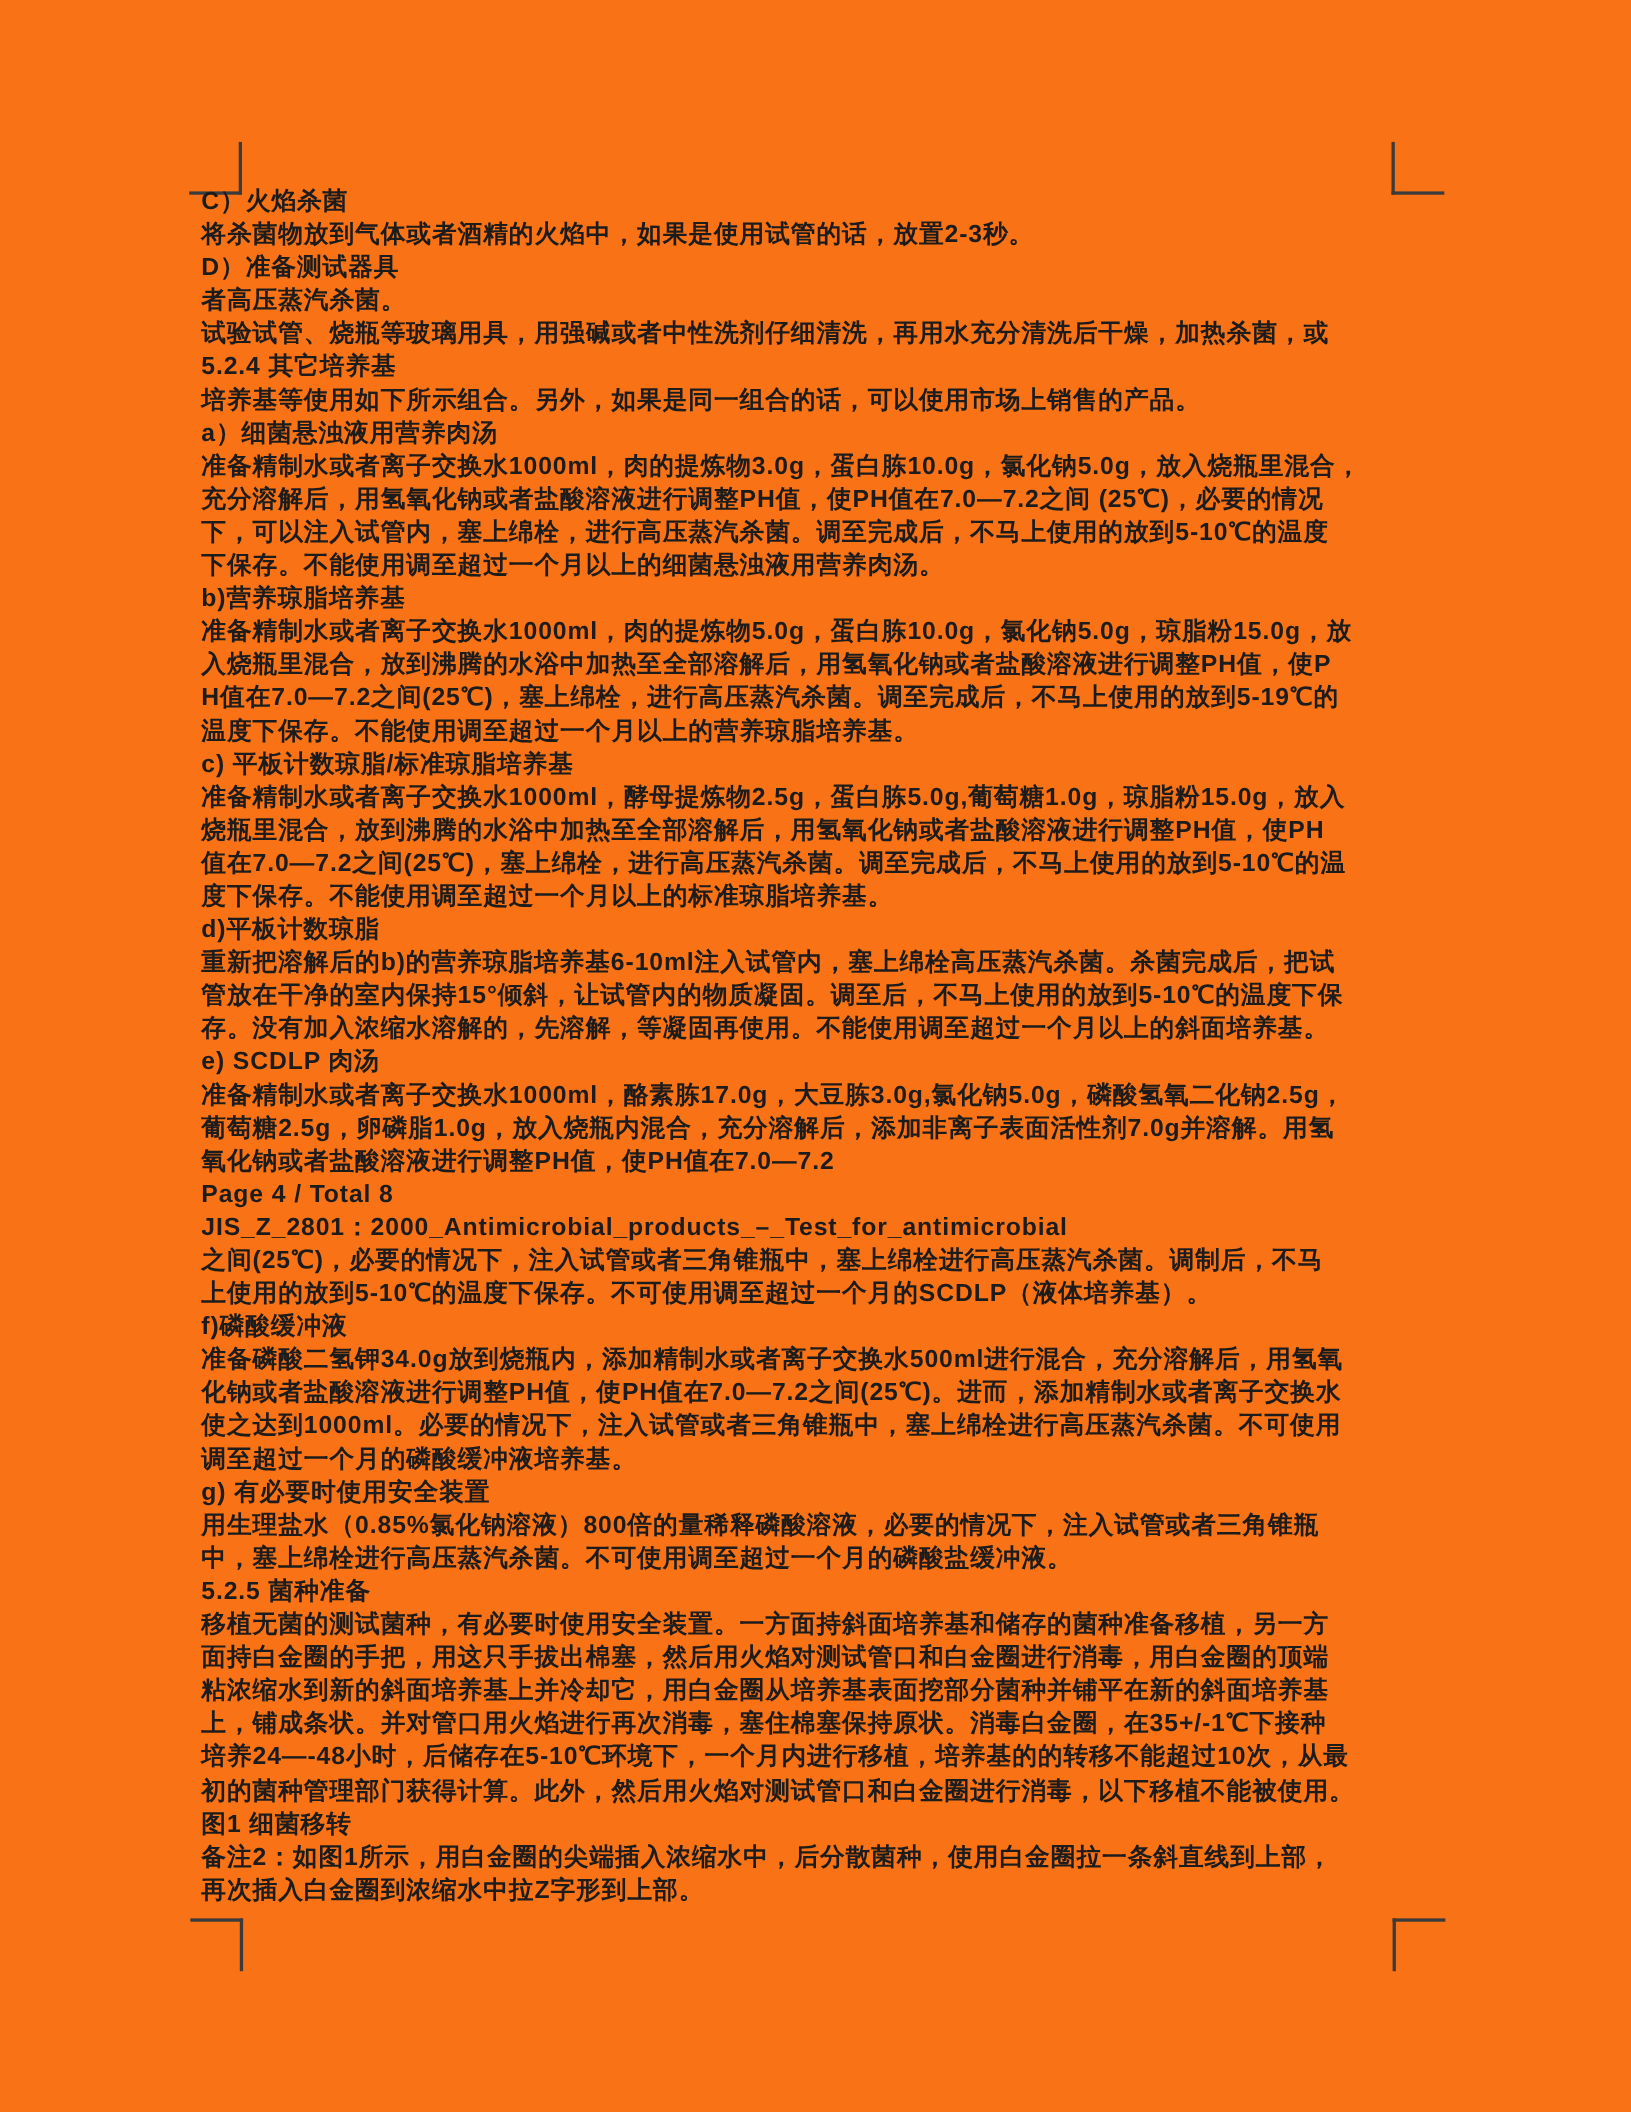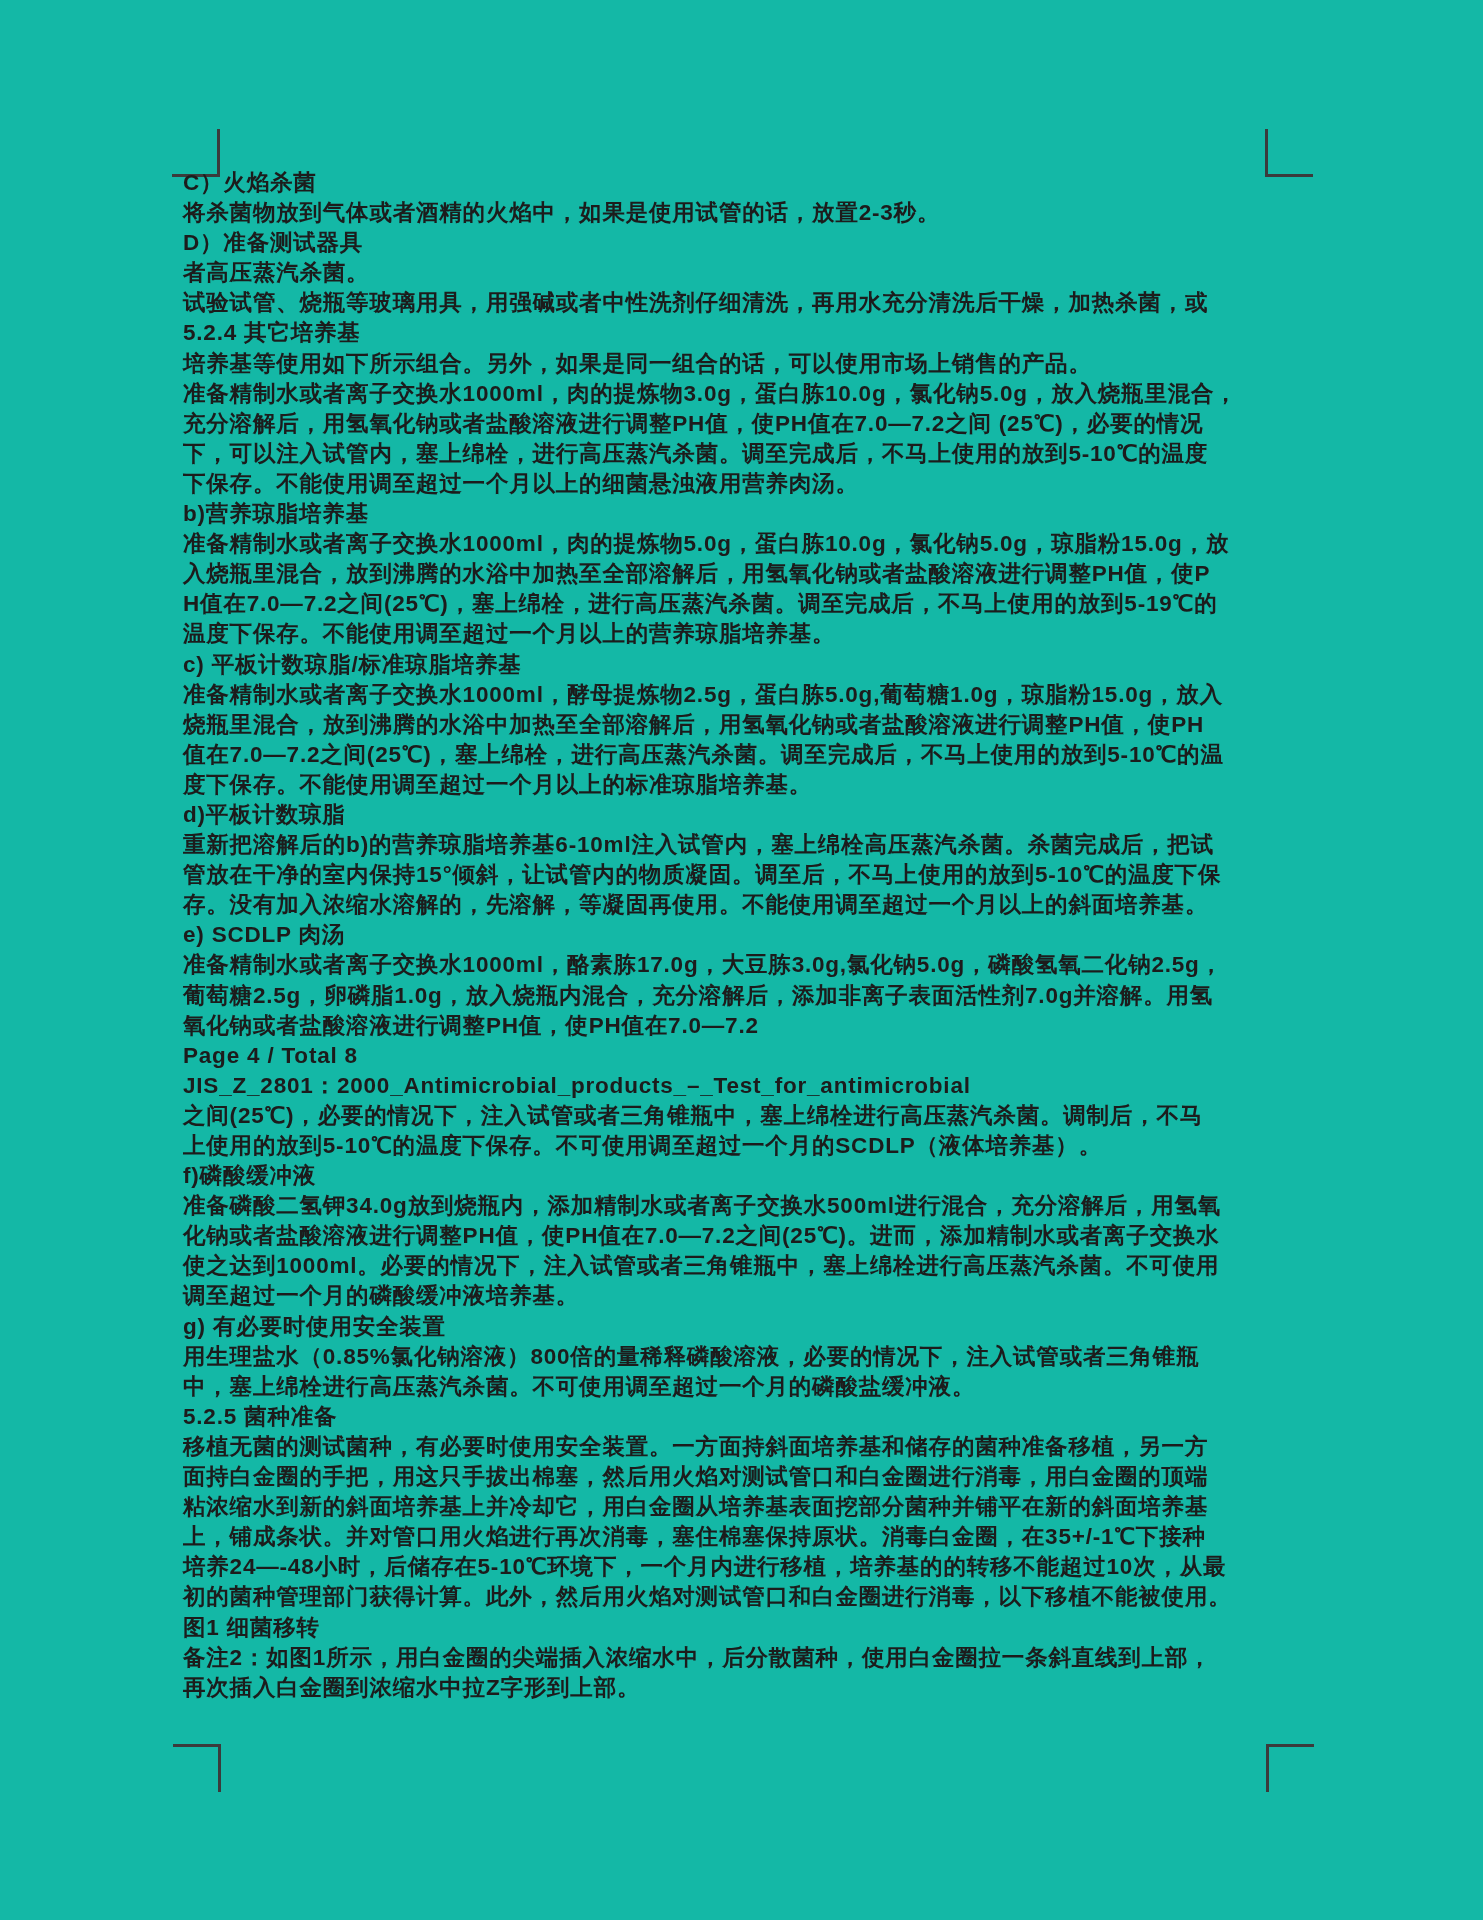--- a/index.html
+++ b/index.html
@@ -4,21 +4,21 @@
 <style>
   html, body {
     margin: 0;
     padding: 0;
     background: #ffffff;
   }
   .page {
     position: relative;
     width: 1483px;
     height: 1920px;
-    background: #14b8a6;
+    background: #f97316;
     overflow: hidden;
     font-family: "Liberation Sans", sans-serif;
   }
   .crop-mark {
     position: absolute;
     width: 45px;
     height: 45px;
   }
   .crop-mark.tl {
     left: 172px; top: 129px;
@@ -65,20 +65,21 @@
   <div class="crop-mark bl"></div>
   <div class="crop-mark br"></div>
   <div class="text-block">
       <div class="doc-line">C）火焰杀菌</div>
       <div class="doc-line">将杀菌物放到气体或者酒精的火焰中，如果是使用试管的话，放置2-3秒。</div>
       <div class="doc-line">D）准备测试器具</div>
       <div class="doc-line">者高压蒸汽杀菌。</div>
       <div class="doc-line">试验试管、烧瓶等玻璃用具，用强碱或者中性洗剂仔细清洗，再用水充分清洗后干燥，加热杀菌，或</div>
       <div class="doc-line">5.2.4 其它培养基</div>
       <div class="doc-line">培养基等使用如下所示组合。另外，如果是同一组合的话，可以使用市场上销售的产品。</div>
+      <div class="doc-line">a）细菌悬浊液用营养肉汤</div>
       <div class="doc-line">准备精制水或者离子交换水1000ml，肉的提炼物3.0g，蛋白胨10.0g，氯化钠5.0g，放入烧瓶里混合，</div>
       <div class="doc-line">充分溶解后，用氢氧化钠或者盐酸溶液进行调整PH值，使PH值在7.0—7.2之间 (25℃)，必要的情况</div>
       <div class="doc-line">下，可以注入试管内，塞上绵栓，进行高压蒸汽杀菌。调至完成后，不马上使用的放到5-10℃的温度</div>
       <div class="doc-line">下保存。不能使用调至超过一个月以上的细菌悬浊液用营养肉汤。</div>
       <div class="doc-line">b)营养琼脂培养基</div>
       <div class="doc-line">准备精制水或者离子交换水1000ml，肉的提炼物5.0g，蛋白胨10.0g，氯化钠5.0g，琼脂粉15.0g，放</div>
       <div class="doc-line">入烧瓶里混合，放到沸腾的水浴中加热至全部溶解后，用氢氧化钠或者盐酸溶液进行调整PH值，使P</div>
       <div class="doc-line">H值在7.0—7.2之间(25℃)，塞上绵栓，进行高压蒸汽杀菌。调至完成后，不马上使用的放到5-19℃的</div>
       <div class="doc-line">温度下保存。不能使用调至超过一个月以上的营养琼脂培养基。</div>
       <div class="doc-line">c) 平板计数琼脂/标准琼脂培养基</div>

